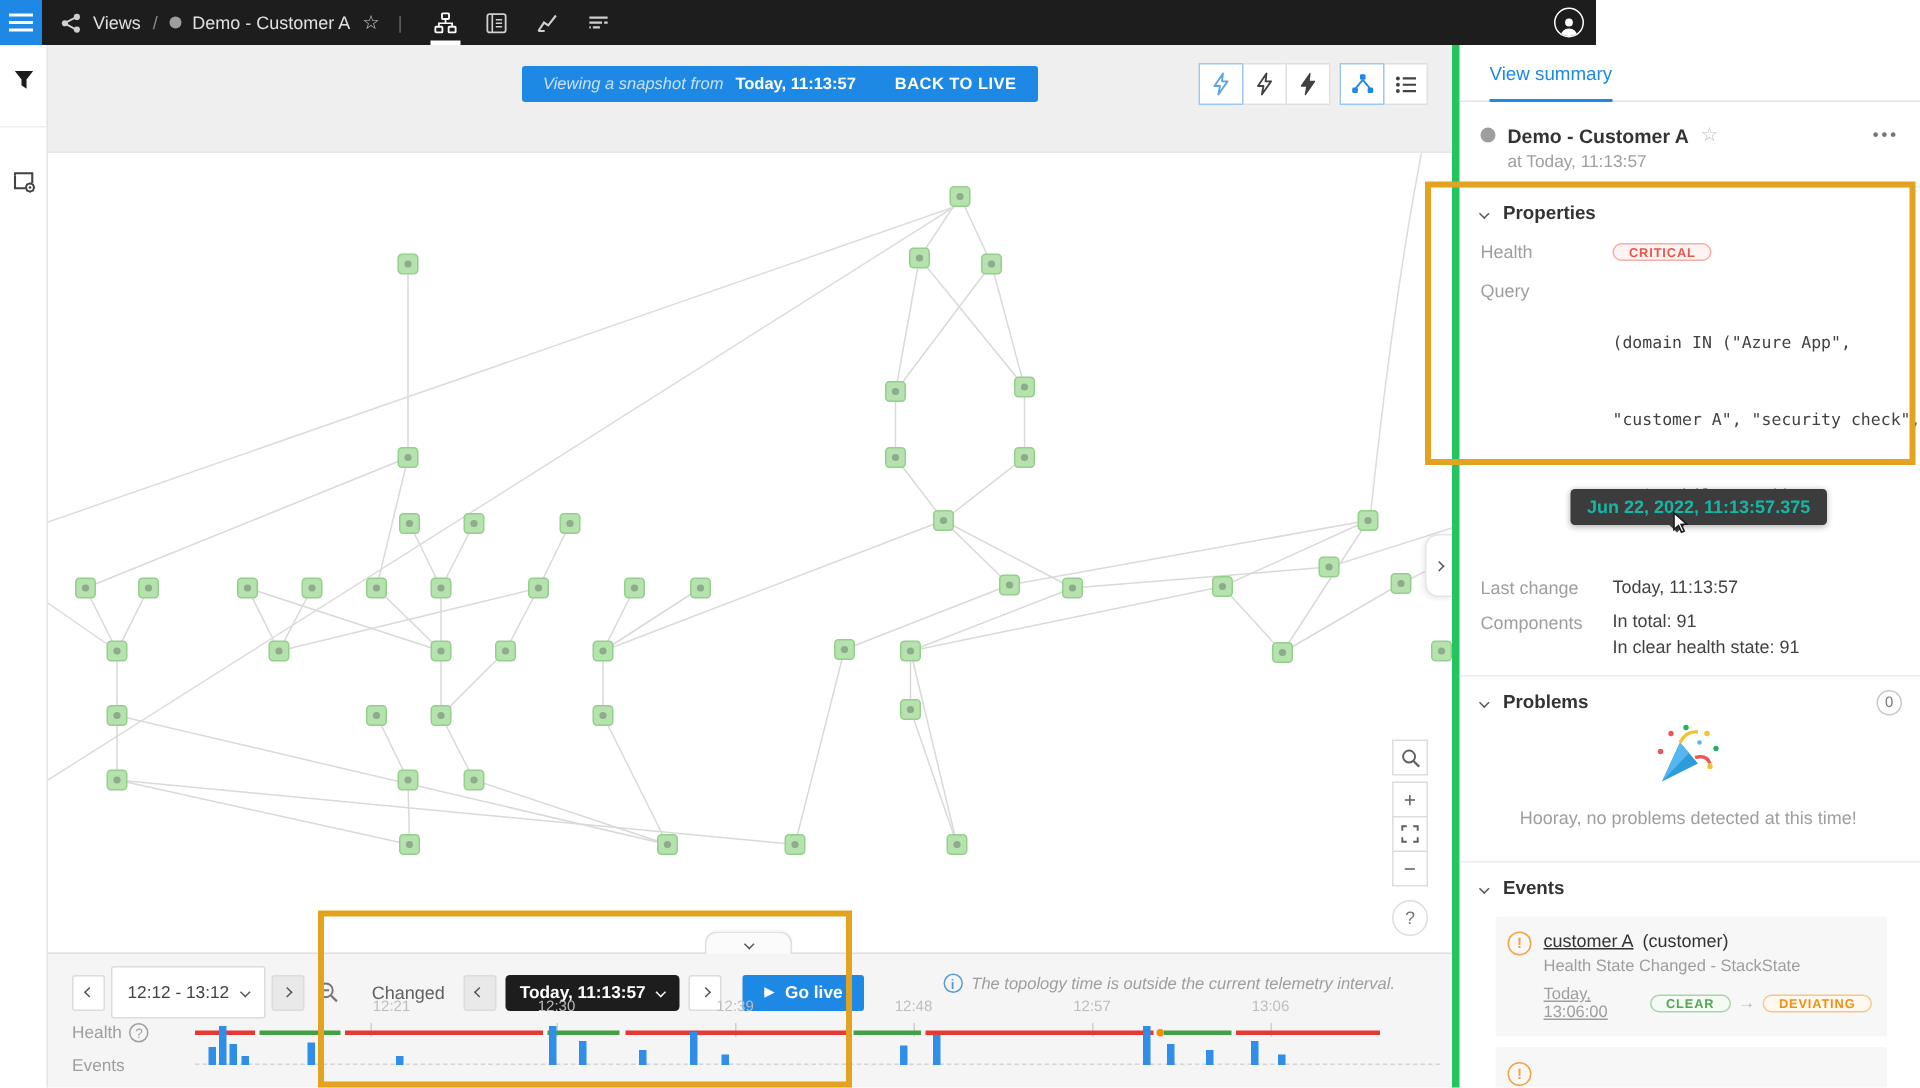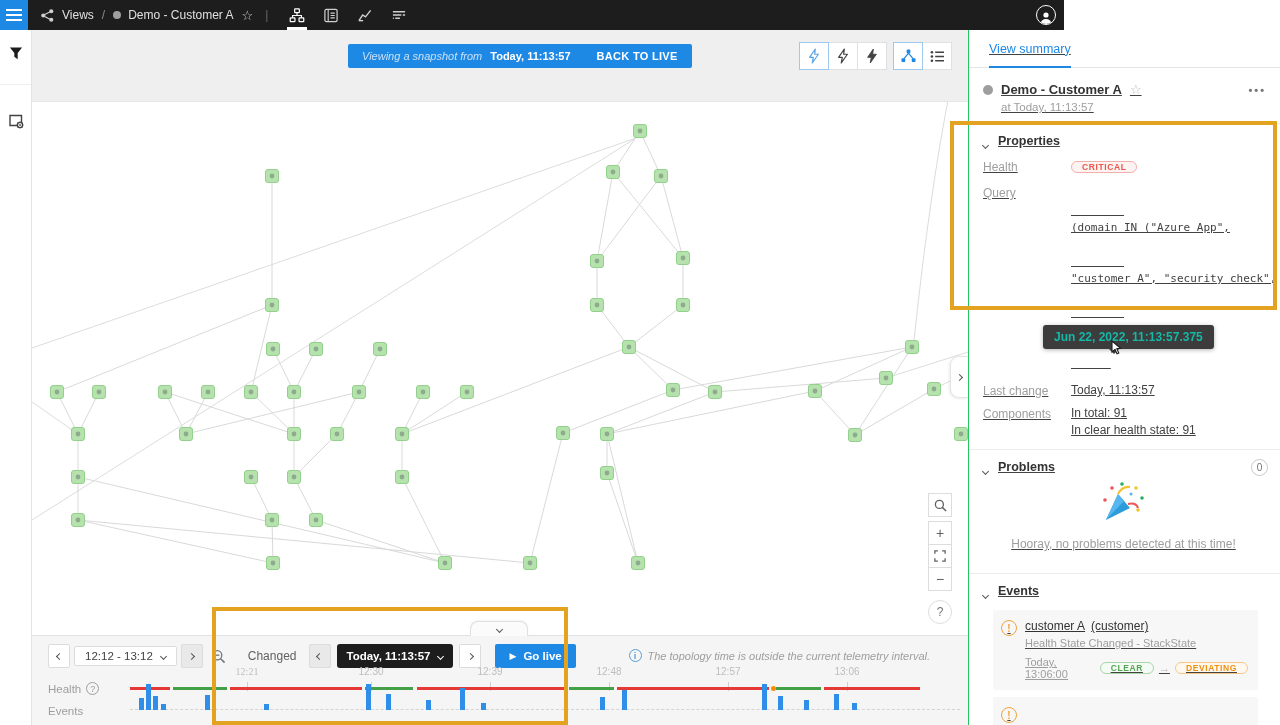--- a/index.html
+++ b/index.html
@@ -67,21 +67,21 @@
   
   .timeline { position:absolute; left:32px; top:635px; width:936px; height:90px; background:#f5f5f5;
     border-top:1px solid #e0e0e0; z-index:5; }
   .tl-collapse { position:absolute; left:438px; top:-15px; width:58px; height:15px; background:#fbfbfb;
     border:1px solid #e0e0e0; border-bottom:none; border-radius:8px 8px 0 0; display:flex; align-items:center;
     justify-content:center; cursor:pointer; box-shadow:0 -1px 2px rgba(0,0,0,.05); }
   .tl-controls { position:absolute; left:16px; top:8px; display:flex; align-items:center; }
   .sqbtn { width:22px; height:24px; background:#fff; border:1px solid #dcdcdc; border-radius:2px;
     display:flex; align-items:center; justify-content:center; cursor:pointer; }
   .sqbtn.dis { background:#e9e9e9; }
-  .tl-range { height:20px; background:#fff; border:1px solid #dcdcdc; border-radius:2px; margin:0 4px;
+  .tl-range { height:35px; background:#fff; border:1px solid #dcdcdc; border-radius:2px; margin:0 4px;
     padding:0 10px; display:flex; align-items:center; gap:8px; font-size:11.5px; color:#424242; cursor:pointer; }
   .tl-zoomout { margin:0 8px; cursor:pointer; display:flex; }
   .tl-topolabel { color:#616161; margin:0 12px 0 14px; font-size:12px; }
   .tl-timepill { height:24px; background:#1d1d1d; color:#fff; border-radius:3px; margin:0 6px; padding:0 10px;
     display:flex; align-items:center; gap:8px; font-size:11.5px; font-weight:bold; cursor:pointer; }
   .tl-timepill .chev { border-color:#fff; }
   .golive { height:24px; background:#1e88e5; color:#fff; border:none; border-radius:2px; margin-left:14px;
     padding:0 14px; font-size:11.5px; font-weight:bold; display:flex; align-items:center; gap:7px; cursor:pointer;
     font-family:inherit; }
   .tl-notice { position:absolute; right:38px; top:13px; color:#9e9e9e; font-style:italic; font-size:11px;
@@ -94,35 +94,35 @@
   .tl-chart { position:absolute; left:98px; top:30px; width:830px; height:56px; }
   .tick { position:absolute; top:0; transform:translateX(-50%); color:#bdbdbd; font-size:10px; }
   .tickmark { position:absolute; top:16px; width:1px; height:9px; background:#cfcfcf; }
   .hseg { position:absolute; top:21px; height:3px; }
   .hdot { position:absolute; top:20px; width:5px; height:5px; border-radius:50%; }
   .baseline { position:absolute; left:0; right:0; top:43px; border-top:1.5px dashed #d4d4d4; }
   .ebar { position:absolute; width:5px; background:#2f8fe8; }
 
   
   .rpanel { position:absolute; left:968px; top:30px; width:312px; height:695px; background:#fff;
-    border-left:1px solid #22c55e; z-index:6; overflow:hidden;text-decoration:underline; }
+    border-left:5px solid #22c55e; z-index:6; overflow:hidden; }
   .rtabs { height:38px; border-bottom:1px solid #e4e4e4; display:flex; align-items:center; padding:0 20px; }
   .rtab { color:#1e88e5; font-size:12.5px; position:relative; height:38px; display:flex; align-items:center; cursor:pointer; }
   .rtab::after { content:""; position:absolute; left:0; right:0; bottom:0; height:2px; background:#1e88e5; }
   .vhead { padding:14px 16px 10px 14px; position:relative; }
   .vhead .row1 { display:flex; align-items:center; gap:8px; }
   .vhead .vdot { width:10px; height:10px; border-radius:50%; background:#9e9e9e; }
   .vhead .vname { font-size:13px; font-weight:bold; color:#333; }
   .vhead .star { color:#bdbdbd; font-size:13px; }
   .vhead .menu { position:absolute; right:14px; top:16px; color:#757575; letter-spacing:2px; font-size:11px;
     font-weight:bold; cursor:pointer; }
   .vhead .sub { color:#9e9e9e; font-size:11.5px; margin:4px 0 0 18px; }
 
   .rsection { border-top:1px solid #ececec; padding:10px 16px 12px 14px; position:relative; }
-  .rsec-head { display:flex; align-items:flex-end; gap:10px; cursor:pointer; }
+  .rsec-head { display:flex; align-items:center; gap:10px; cursor:pointer; }
   .rsec-title { font-size:12.5px; font-weight:bold; color:#333; }
   .rsec-count { position:absolute; right:12px; top:9px; width:17px; height:17px; border-radius:50%;
     border:1px solid #c9c9c9; color:#757575; font-size:10px; display:flex; align-items:center; justify-content:center; }
 
   .prop-row { display:flex; margin-top:11px; }
   .prop-label { width:88px; flex:none; color:#9e9e9e; font-size:12px; padding-top:1px; }
   .prop-value { font-size:12px; color:#424242; }
   .mono { font-family:"DejaVu Sans Mono","Liberation Mono",monospace; font-size:11px; line-height:17px; white-space:pre; }
   .badge { display:inline-block; border-radius:10px; padding:0 10px; font-size:8.5px; font-weight:bold;
     letter-spacing:.6px; border:1px solid; }
@@ -625,21 +625,21 @@
   <div class="tl-rowlabel" style="top:46px;">
     <span>Health</span>
     <span class="qcirc">?</span>
   </div>
   <div class="tl-rowlabel" style="top:69px;">
     <span>Events</span>
   </div>
 
   <div class="tl-chart" id="tl-chart">
     <div class="baseline"></div>
-  <div class="tick" style="left: 117px; font-family: Liberation Serif, serif;">12:21</div>
+  <div class="tick" style="left: 131px;">12:21</div>
       <div class="tickmark" style="left: 117px;"></div>
       <div class="tick" style="left: 241px;">12:30</div>
       <div class="tickmark" style="left: 241px;"></div>
       <div class="tick" style="left: 360px;">12:39</div>
       <div class="tickmark" style="left: 360px;"></div>
       <div class="tick" style="left: 479px;">12:48</div>
       <div class="tickmark" style="left: 479px;"></div>
       <div class="tick" style="left: 598px;">12:57</div>
       <div class="tickmark" style="left: 598px;"></div>
       <div class="tick" style="left: 717px;">13:06</div>

